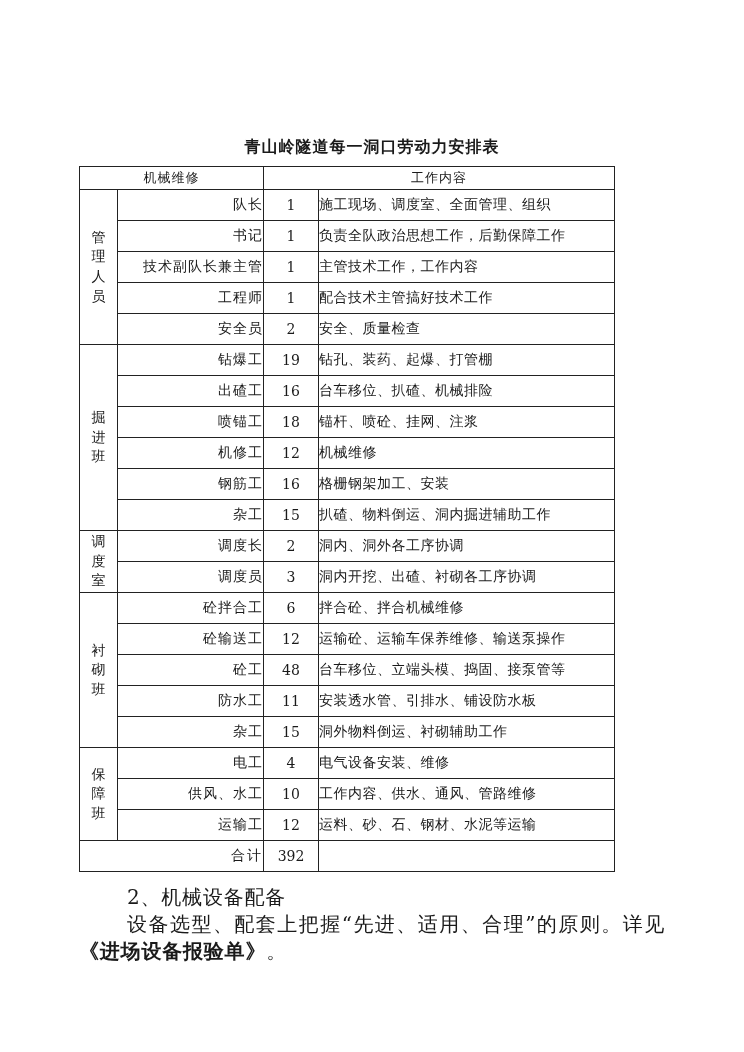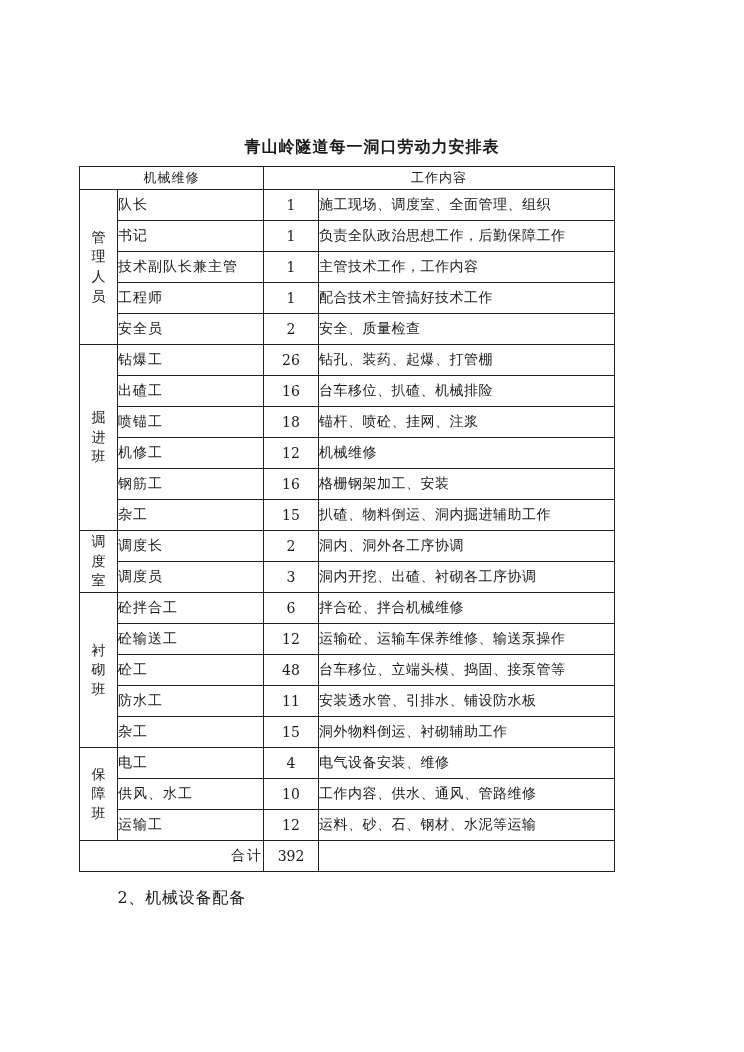--- a/index.html
+++ b/index.html
@@ -51,21 +51,21 @@
   }
   td.group-cell {
     text-align: center;
     vertical-align: middle;
     white-space: pre-line;
     line-height: 1.4;
     font-size: 14px;
   }
   td.role-cell {
     height: 30px;
-    text-align: left;
+    text-align: right;
     letter-spacing: 1px;
   }
   td.count-cell {
     text-align: center;
   }
   td.duty-cell {
     text-align: left;
     padding-left: 8px;
     letter-spacing: 0.5px;
     font-size: 13.5px;
@@ -73,21 +73,21 @@
   }
   tr.total-row td {
     height: 30px;
   }
   td.total-label {
     text-align: right;
     letter-spacing: 2px;
   }
   .after-table {
     margin-top: 12px;
-    font-size: 16px;
+    font-size: 20px;
     line-height: 27px;
     letter-spacing: 0.8px;
   }
   .after-table p {
     margin: 0;
   }
   .sec-heading {
     text-indent: 2.4em;
   }
   .sec-body {
@@ -147,21 +147,21 @@
           <tr>
             <td class="role-cell">安全员</td>
             <td class="count-cell">2</td>
             <td class="duty-cell">安全、质量检查</td>
           </tr>
           <tr>
             <td class="group-cell" rowspan="6">掘
 进
 班</td>
             <td class="role-cell">钻爆工</td>
-            <td class="count-cell">26</td>
+            <td class="count-cell">19</td>
             <td class="duty-cell">钻孔、装药、起爆、打管棚</td>
           </tr>
           <tr>
             <td class="role-cell">出碴工</td>
             <td class="count-cell">16</td>
             <td class="duty-cell">台车移位、扒碴、机械排险</td>
           </tr>
           <tr>
             <td class="role-cell">喷锚工</td>
             <td class="count-cell">18</td>
@@ -244,16 +244,17 @@
           <tr class="total-row">
             <td class="total-label" colspan="2">合计</td>
             <td class="count-cell">392</td>
             <td class="duty-cell"></td>
           </tr>
         </tbody>
     </table>
 
     <div class="after-table">
       <p class="sec-heading">2、机械设备配备</p>
+      <p class="sec-body"><span>设备选型、配套上把握“先进、适用、合理”的原则。详见</span><span class="bold">《进场设备报验单》</span><span>。</span></p>
     </div>
 
   </div>
 </div>
 
 </body></html>

